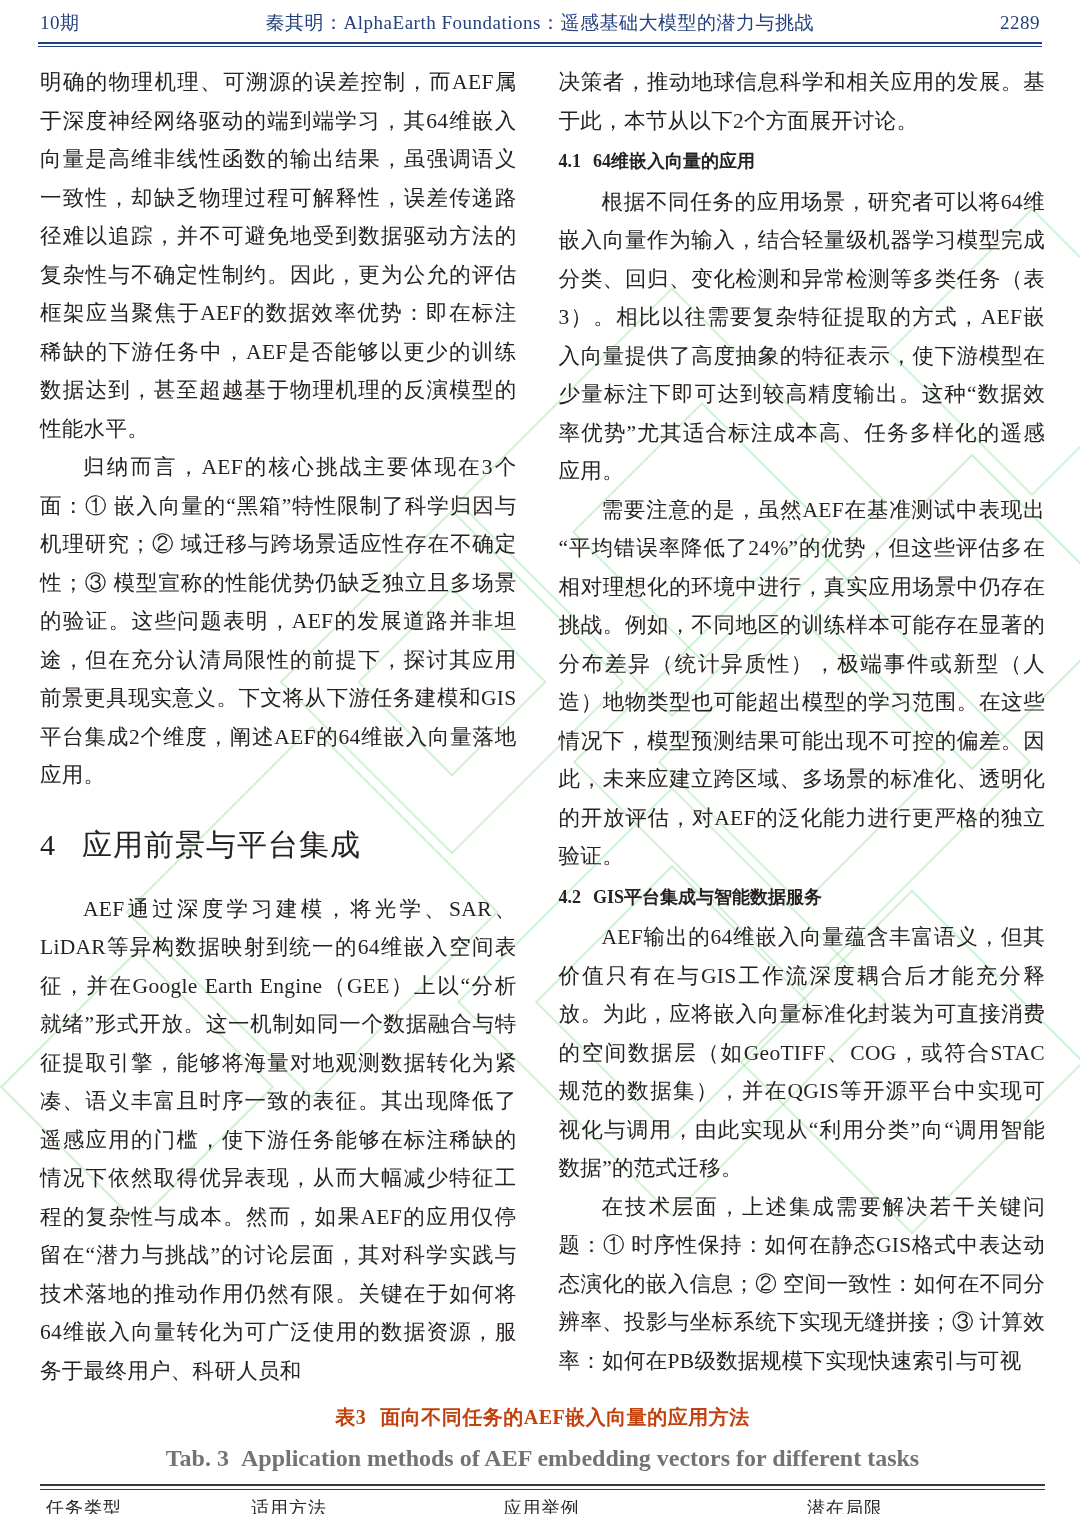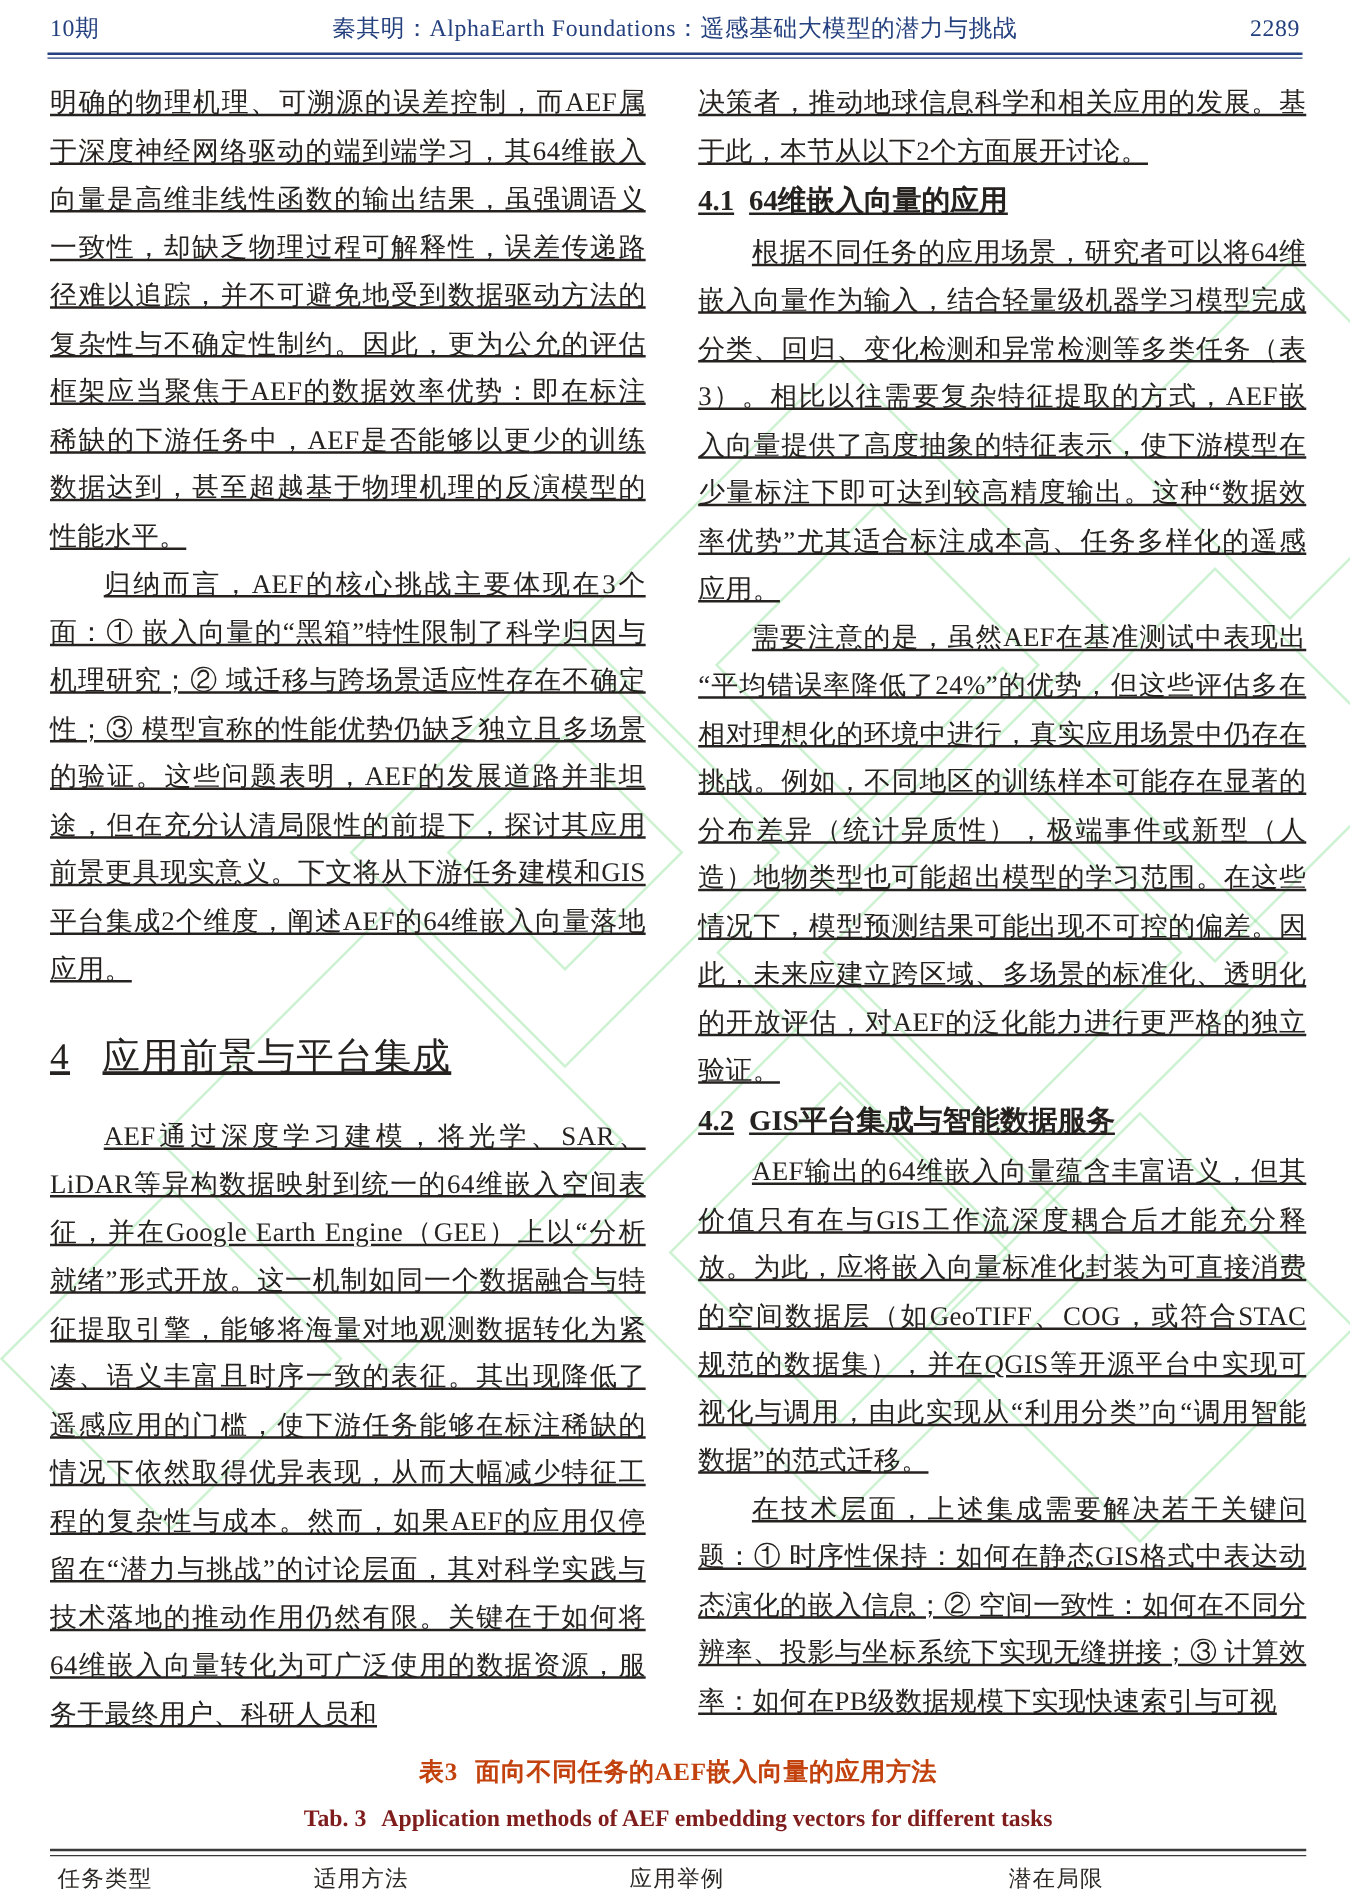--- a/index.html
+++ b/index.html
@@ -35,21 +35,20 @@
     height:2px;
     border-top:2.5px solid #24407e;
     border-bottom:1px solid #24407e;
   }
   
   .cols{
     position:relative;z-index:1;
     display:flex;
     padding:16px 35px 0 40px;
     gap:42px;
-    text-decoration:underline;
   }
   .col{width:480px;}
   .col.right{width:490px;}
   .col p{
     margin:0;
     font-size:21.5px;
     line-height:38.5px;
     text-align:justify;
     letter-spacing:0.3px;
   }
@@ -57,40 +56,40 @@
   .sec-head{
     margin:30px 0 24px 0;
     font-size:30px;
     font-weight:400;
     letter-spacing:1px;
     display:flex;align-items:baseline;
   }
   .sec-head .no{margin-right:26px;}
   .sub-head{
     margin:2px 0 2px 0;
-    font-size:23px;
+    font-size:18px;
     font-weight:bold;
     line-height:38.5px;
     display:flex;align-items:baseline;
   }
   .sub-head .no{margin-right:12px;}
   
   .tbl-wrap{
     position:relative;z-index:1;
     margin:14px 35px 0 40px;
   }
   .cap-zh{
     text-align:center;font-weight:bold;font-size:20px;letter-spacing:0.5px;
     margin:0 0 8px 0;color:#c2410c;
   }
   .cap-zh .gap{display:inline-block;width:14px;}
   .cap-en{
-    text-align:center;font-weight:bold;font-size:19px;
+    text-align:center;font-weight:bold;font-size:24px;
     font-family:"Liberation Serif","DejaVu Serif",serif;
-    margin:14px 0 12px 0;color:#7f1d1d;
+    margin:14px 0 12px 0;color:#737373;
   }
   .cap-en .gap{display:inline-block;width:12px;}
   .rule-thick{height:0;border-top:2.5px solid #3a3a3a;}
   .rule-gap{height:2.5px;}
   .rule-thin{height:0;border-top:1px solid #3a3a3a;}
   .rule-mid{height:0;border-top:1.5px solid #3a3a3a;}
   .tgrid{
     display:grid;
     grid-template-columns:100px 298px 207px 13px 1fr;
   }

